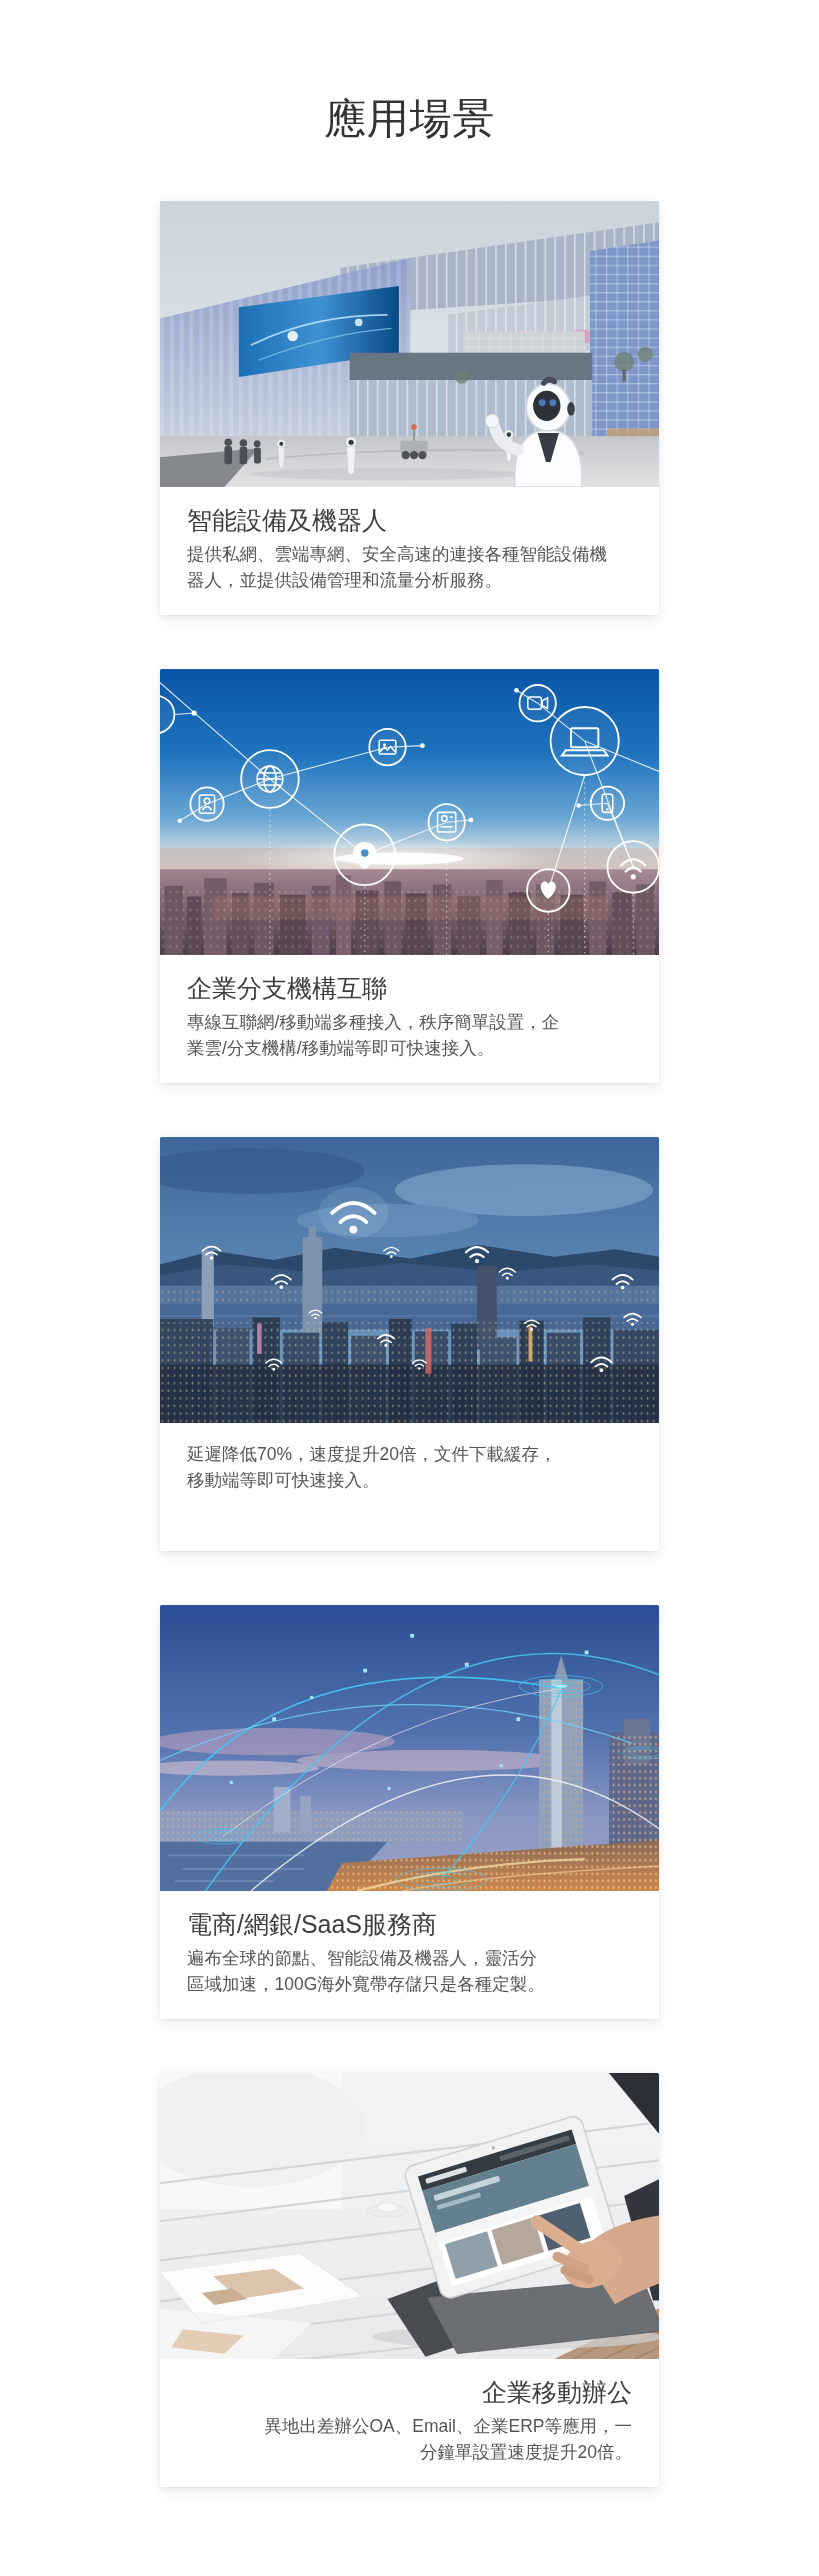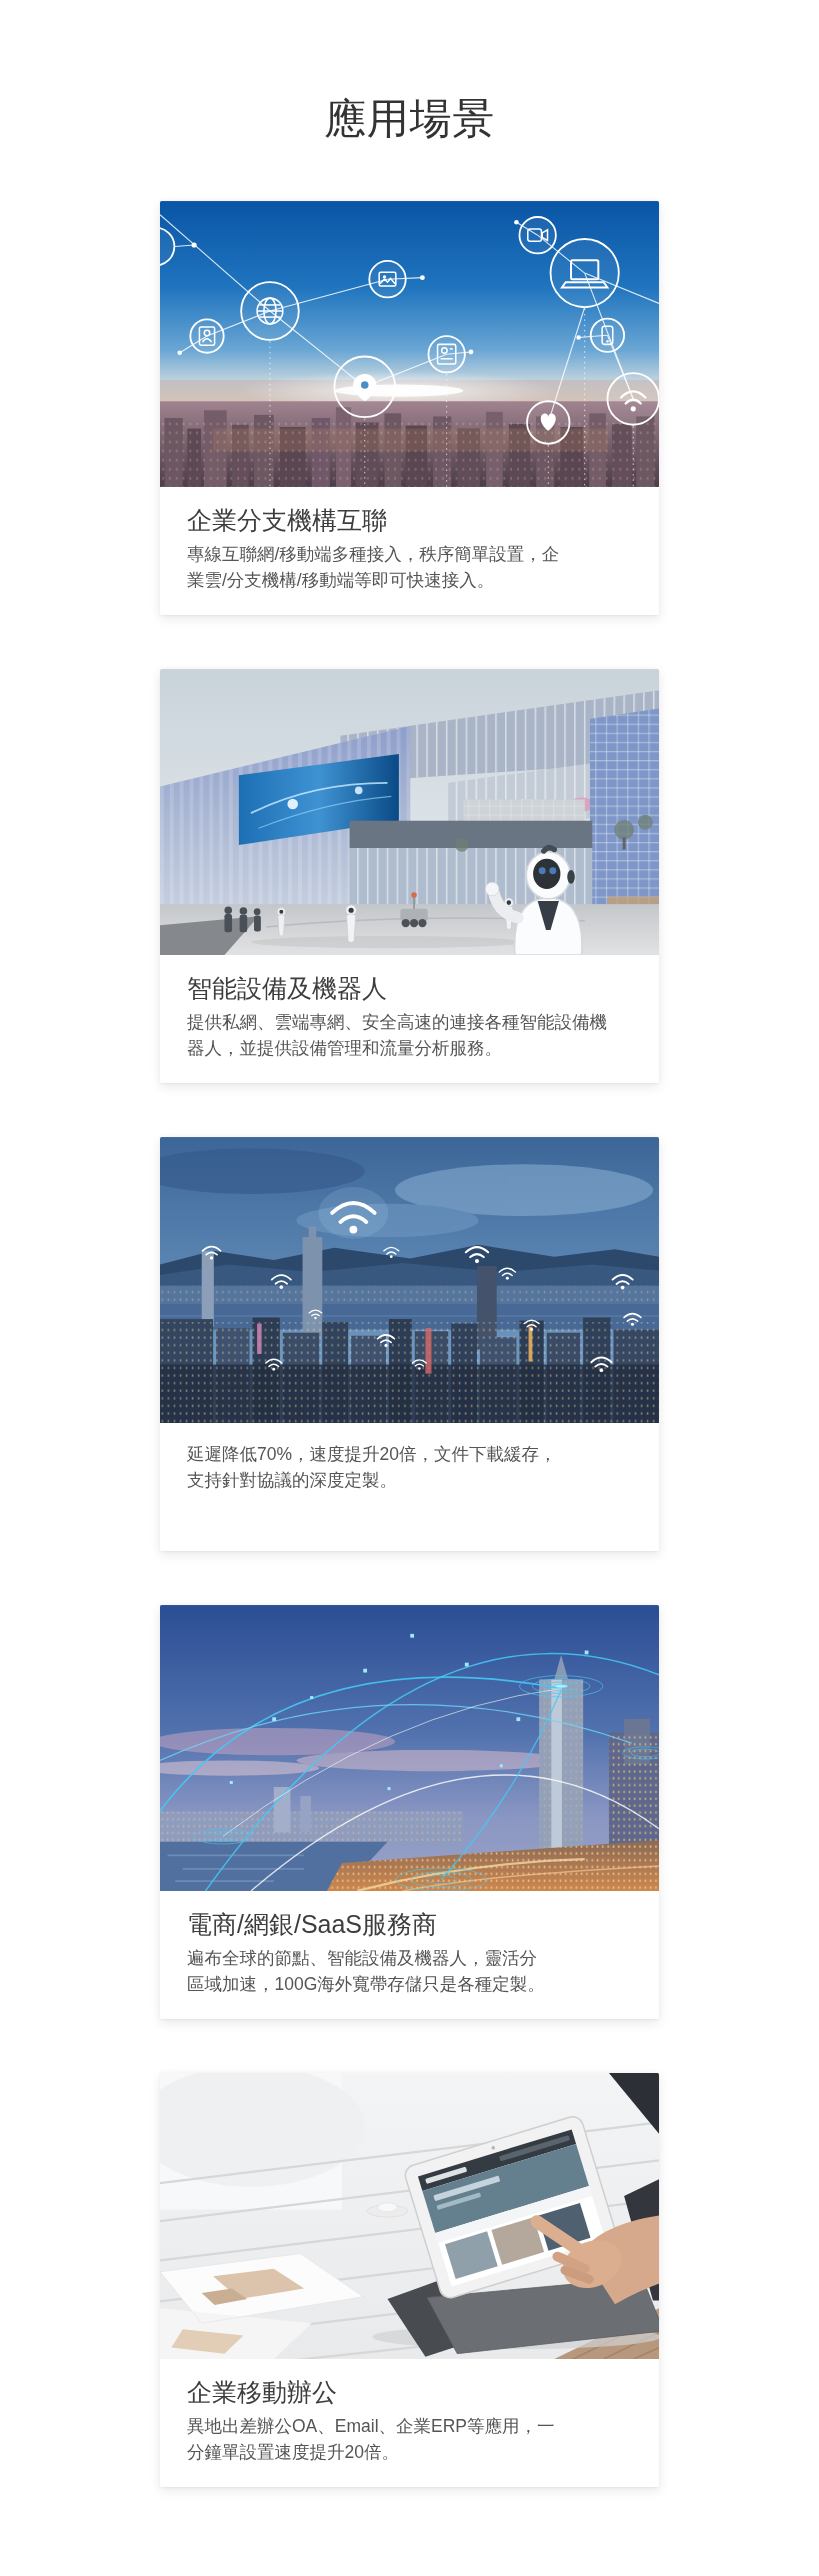--- a/index.html
+++ b/index.html
@@ -3,35 +3,159 @@
 <meta charset="utf-8">
 <style>
   html,body{margin:0;padding:0;background:#ffffff;}
   body{font-family:"Liberation Sans","DejaVu Sans",sans-serif;color:#333;}
   .page{width:819px;height:2576px;margin:0 auto;background:#fff;position:relative;overflow:hidden;}
   .section-title{margin:0;padding-top:96px;text-align:center;font-size:42px;line-height:46px;
     font-weight:500;color:#333;letter-spacing:0.8px;}
   .cards{width:499px;margin:59px auto 0;}
   .card{width:499px;height:414px;background:#fff;border-radius:1.5px;overflow:hidden;
     box-shadow:0 0.8px 2.3px rgba(0,0,0,.05),0 3.8px 12px rgba(0,0,0,.09);margin-bottom:54px;}
-  .card:last-child{margin-bottom:0;}
+  .card:last-child{margin-bottom:0;text-align:right;}
   .card-img{display:block;width:499px;height:286px;}
   .card-text{padding:18px 27px 0;}
   .card-title{margin:0 0 6px;font-size:25px;line-height:30px;font-weight:400;color:#3d3d3d;}
   .card-desc{margin:0;font-size:17.5px;line-height:26px;color:#555;}
   .dl{display:block;}
 </style>
 </head>
 <body>
 
 <div class="page">
 
   <h1 class="section-title">應用場景</h1>
 
   <div class="cards">
+
+    <section class="card">
+      <svg class="card-img" viewBox="0 0 658 377" aria-hidden="true">
+        <defs>
+          <linearGradient id="s2sky" x1="0" y1="0" x2="0" y2="1">
+            <stop offset="0" stop-color="#c9d3da"></stop>
+              <stop offset="1" stop-color="#ebeff3"></stop>
+          </linearGradient>
+          <linearGradient id="s2bld" x1="0" y1="0" x2="0" y2="1">
+            <stop offset="0" stop-color="#8e9ecb"></stop>
+              <stop offset=".6" stop-color="#b4c0d8"></stop>
+              <stop offset="1" stop-color="#ccd4e2"></stop>
+          </linearGradient>
+          <linearGradient id="s2led" x1="0" y1="0" x2="1" y2="0">
+            <stop offset="0" stop-color="#1d6fb4"></stop>
+              <stop offset=".5" stop-color="#3f92d2"></stop>
+              <stop offset="1" stop-color="#0a4a86"></stop>
+          </linearGradient>
+          <linearGradient id="s2grd" x1="0" y1="0" x2="0" y2="1">
+            <stop offset="0" stop-color="#c4c7ca"></stop>
+              <stop offset="1" stop-color="#e1e2e4"></stop>
+          </linearGradient>
+          <pattern id="s2mul" width="13" height="8" patternUnits="userSpaceOnUse">
+            <rect width="2" height="8" fill="rgba(255,255,255,0.55)"></rect>
+          </pattern>
+          <pattern id="s2str" width="13" height="8" patternUnits="userSpaceOnUse">
+            <rect width="5" height="8" fill="rgba(255,255,255,0.16)"></rect>
+          </pattern>
+          <pattern id="s2grid" width="14" height="12" patternUnits="userSpaceOnUse">
+            <rect width="14" height="1.6" fill="rgba(255,255,255,0.35)"></rect>
+              <rect width="1.6" height="12" fill="rgba(255,255,255,0.35)"></rect>
+          </pattern>
+        </defs>
+        <rect width="658" height="377" fill="url(#s2sky)"></rect>
+        <g>
+          <polygon points="238,88 658,28 658,122 238,150" fill="#a9b5c7"></polygon>
+          <polygon points="238,88 658,28 658,122 238,150" fill="url(#s2mul)"></polygon>
+          <polygon points="0,155 330,75 330,330 0,345" fill="url(#s2bld)"></polygon>
+          <polygon points="0,155 330,75 330,330 0,345" fill="url(#s2str)"></polygon>
+          <polygon points="104,140 315,112 315,200 104,232" fill="url(#s2led)"></polygon>
+          <path d="M120,190 Q200,150 300,150" stroke="#bfe6ff" stroke-width="2.4" fill="none" opacity=".85"></path>
+          <path d="M130,210 Q220,175 305,168" stroke="#8fd0f5" stroke-width="1.6" fill="none" opacity=".7"></path>
+          <circle cx="175" cy="178" r="7" fill="#eaf6ff" opacity=".95"></circle>
+          <circle cx="262" cy="160" r="5" fill="#d9f0ff" opacity=".9"></circle>
+          <polygon points="380,150 658,112 658,188 380,216" fill="#c3cbd6"></polygon>
+          <polygon points="380,150 658,112 658,188 380,216" fill="url(#s2mul)"></polygon>
+          <path d="M430,190 q30,-28 62,-10 q20,12 48,-6 q18,-10 34,2 l0,8 q-70,22 -144,18 z" fill="#dd9fc0" opacity=".9"></path>
+          <path d="M455,182 q26,-16 52,-2" stroke="#f3cfe0" stroke-width="4" fill="none" opacity=".9"></path>
+          <polygon points="567,66 658,52 658,377 567,377" fill="#7e97c8"></polygon>
+          <polygon points="567,66 658,52 658,377 567,377" fill="url(#s2grid)"></polygon>
+          <rect x="590" y="300" width="68" height="58" fill="#c9a072" opacity=".75"></rect>
+          <rect x="400" y="172" width="160" height="92" fill="#ced3d8"></rect>
+          <rect x="400" y="172" width="160" height="92" fill="url(#s2grid)" opacity=".6"></rect>
+          <rect x="250" y="200" width="320" height="36" fill="#6a7584"></rect>
+          <rect x="250" y="236" width="320" height="76" fill="#aebccd"></rect>
+          <rect x="250" y="236" width="320" height="76" fill="url(#s2mul)"></rect>
+        </g>
+        <g>
+          <rect y="310" width="658" height="67" fill="url(#s2grd)"></rect>
+          <polygon points="0,338 130,326 85,377 0,377" fill="#85888c"></polygon>
+          <path d="M140,340 Q330,322 560,332" stroke="#b8babd" stroke-width="2" fill="none"></path>
+          <ellipse cx="300" cy="360" rx="180" ry="8" fill="#b9bcbf" opacity=".4"></ellipse>
+        </g>
+        <g fill="#6f7f72" opacity=".75">
+          <circle cx="612" cy="212" r="13"></circle>
+            <circle cx="640" cy="202" r="10"></circle>
+            <circle cx="398" cy="232" r="9"></circle>
+          <rect x="610" y="222" width="4" height="16" fill="#5a5248"></rect>
+        </g>
+        <g fill="#4a5058">
+          <circle cx="90" cy="318" r="5"></circle>
+            <rect x="85" y="323" width="10" height="24" rx="3"></rect>
+          <circle cx="110" cy="319" r="5"></circle>
+            <rect x="105" y="324" width="10" height="23" rx="3"></rect>
+          <circle cx="128" cy="320" r="4.5"></circle>
+            <rect x="124" y="325" width="9" height="21" rx="3"></rect>
+        </g>
+        <g>
+          <g transform="translate(252,318)">
+            <circle r="7" fill="#f1f3f5" stroke="#c9cdd1"></circle>
+              <circle r="3.4" fill="#343a42"></circle>
+            <path d="M-6,7 q6,-4 12,0 l-2,34 q-4,3 -8,0 z" fill="#f1f3f5" stroke="#c9cdd1"></path>
+          </g>
+          <g transform="translate(460,308)">
+            <circle r="6" fill="#f1f3f5" stroke="#c9cdd1"></circle>
+              <circle r="3" fill="#343a42"></circle>
+            <path d="M-5,6 q5,-3 10,0 l-2,28 q-3,3 -6,0 z" fill="#f1f3f5" stroke="#c9cdd1"></path>
+          </g>
+          <g transform="translate(160,320)">
+            <circle r="5.5" fill="#eef0f2" stroke="#c9cdd1"></circle>
+              <circle r="2.6" fill="#343a42"></circle>
+            <path d="M-4.5,5 q4.5,-3 9,0 l-1.5,26 q-3,2.5 -6,0 z" fill="#eef0f2" stroke="#c9cdd1"></path>
+          </g>
+          <g transform="translate(335,330)">
+            <rect x="-18" y="-14" width="36" height="16" rx="3" fill="#aeb2b6"></rect>
+            <line x1="0" y1="-14" x2="0" y2="-30" stroke="#8a8e92" stroke-width="2"></line>
+            <circle cx="0" cy="-32" r="3.6" fill="#d96a4a"></circle>
+            <circle cx="-11" cy="5" r="5.5" fill="#4e5257"></circle>
+              <circle cx="0" cy="5" r="5.5" fill="#4e5257"></circle>
+              <circle cx="11" cy="5" r="5.5" fill="#4e5257"></circle>
+          </g>
+        </g>
+        <g transform="translate(512,318)">
+          <path d="M-44,59 C-48,2 -26,-16 0,-16 C26,-16 48,2 44,59 Z" fill="#fbfcfd" stroke="#d3d7db" stroke-width="2"></path>
+          <path d="M-14,-12 L14,-12 L3,26 L-3,26 Z" fill="#373d46"></path>
+          <path d="M-40,10 q-26,-6 -32,-34" stroke="#f4f6f8" stroke-width="15" stroke-linecap="round" fill="none"></path>
+          <path d="M-40,10 q-26,-6 -32,-34" stroke="#cfd4d8" stroke-width="15" stroke-linecap="round" fill="none" opacity=".25"></path>
+          <circle cx="-74" cy="-28" r="9" fill="#f4f6f8" stroke="#cfd4d8"></circle>
+          <ellipse cx="0" cy="-46" rx="29" ry="31" fill="#fbfcfd" stroke="#d3d7db" stroke-width="2"></ellipse>
+          <ellipse cx="-2" cy="-48" rx="18" ry="20" fill="#2d3238"></ellipse>
+          <circle cx="-8" cy="-52" r="4.6" fill="#4a7ab8"></circle>
+            <circle cx="6" cy="-52" r="4.6" fill="#4a7ab8"></circle>
+          <path d="M-6,-78 q6,-8 14,-2" stroke="#454b54" stroke-width="7" fill="none" stroke-linecap="round"></path>
+          <ellipse cx="30" cy="-44" rx="5" ry="9" fill="#3a4048"></ellipse>
+        </g>
+      </svg>
+      <div class="card-text">
+        <h3 class="card-title">智能設備及機器人</h3>
+        <p class="card-desc">
+          <span class="dl">提供私網、雲端專網、安全高速的連接各種智能設備機</span>
+          <span class="dl">器人，並提供設備管理和流量分析服務。</span>
+        </p>
+      </div>
+    </section>
 
     <section class="card">
       <svg class="card-img" viewBox="0 0 658 377" aria-hidden="true">
         <defs>
           <linearGradient id="s1sky" x1="0" y1="0" x2="0" y2="1">
             <stop offset="0" stop-color="#0a55a6"></stop>
               <stop offset=".3" stop-color="#1f74be"></stop>
             <stop offset=".52" stop-color="#69a6d4"></stop>
               <stop offset=".62" stop-color="#b9cfdd"></stop>
             <stop offset=".72" stop-color="#e9d9c8"></stop>
@@ -195,144 +319,20 @@
         <p class="card-desc">
           <span class="dl">專線互聯網/移動端多種接入，秩序簡單設置，企</span>
           <span class="dl">業雲/分支機構/移動端等即可快速接入。</span>
         </p>
       </div>
     </section>
 
     <section class="card">
       <svg class="card-img" viewBox="0 0 658 377" aria-hidden="true">
         <defs>
-          <linearGradient id="s2sky" x1="0" y1="0" x2="0" y2="1">
-            <stop offset="0" stop-color="#c9d3da"></stop>
-              <stop offset="1" stop-color="#ebeff3"></stop>
-          </linearGradient>
-          <linearGradient id="s2bld" x1="0" y1="0" x2="0" y2="1">
-            <stop offset="0" stop-color="#8e9ecb"></stop>
-              <stop offset=".6" stop-color="#b4c0d8"></stop>
-              <stop offset="1" stop-color="#ccd4e2"></stop>
-          </linearGradient>
-          <linearGradient id="s2led" x1="0" y1="0" x2="1" y2="0">
-            <stop offset="0" stop-color="#1d6fb4"></stop>
-              <stop offset=".5" stop-color="#3f92d2"></stop>
-              <stop offset="1" stop-color="#0a4a86"></stop>
-          </linearGradient>
-          <linearGradient id="s2grd" x1="0" y1="0" x2="0" y2="1">
-            <stop offset="0" stop-color="#c4c7ca"></stop>
-              <stop offset="1" stop-color="#e1e2e4"></stop>
-          </linearGradient>
-          <pattern id="s2mul" width="13" height="8" patternUnits="userSpaceOnUse">
-            <rect width="2" height="8" fill="rgba(255,255,255,0.55)"></rect>
-          </pattern>
-          <pattern id="s2str" width="13" height="8" patternUnits="userSpaceOnUse">
-            <rect width="5" height="8" fill="rgba(255,255,255,0.16)"></rect>
-          </pattern>
-          <pattern id="s2grid" width="14" height="12" patternUnits="userSpaceOnUse">
-            <rect width="14" height="1.6" fill="rgba(255,255,255,0.35)"></rect>
-              <rect width="1.6" height="12" fill="rgba(255,255,255,0.35)"></rect>
-          </pattern>
-        </defs>
-        <rect width="658" height="377" fill="url(#s2sky)"></rect>
-        <g>
-          <polygon points="238,88 658,28 658,122 238,150" fill="#a9b5c7"></polygon>
-          <polygon points="238,88 658,28 658,122 238,150" fill="url(#s2mul)"></polygon>
-          <polygon points="0,155 330,75 330,330 0,345" fill="url(#s2bld)"></polygon>
-          <polygon points="0,155 330,75 330,330 0,345" fill="url(#s2str)"></polygon>
-          <polygon points="104,140 315,112 315,200 104,232" fill="url(#s2led)"></polygon>
-          <path d="M120,190 Q200,150 300,150" stroke="#bfe6ff" stroke-width="2.4" fill="none" opacity=".85"></path>
-          <path d="M130,210 Q220,175 305,168" stroke="#8fd0f5" stroke-width="1.6" fill="none" opacity=".7"></path>
-          <circle cx="175" cy="178" r="7" fill="#eaf6ff" opacity=".95"></circle>
-          <circle cx="262" cy="160" r="5" fill="#d9f0ff" opacity=".9"></circle>
-          <polygon points="380,150 658,112 658,188 380,216" fill="#c3cbd6"></polygon>
-          <polygon points="380,150 658,112 658,188 380,216" fill="url(#s2mul)"></polygon>
-          <path d="M430,190 q30,-28 62,-10 q20,12 48,-6 q18,-10 34,2 l0,8 q-70,22 -144,18 z" fill="#dd9fc0" opacity=".9"></path>
-          <path d="M455,182 q26,-16 52,-2" stroke="#f3cfe0" stroke-width="4" fill="none" opacity=".9"></path>
-          <polygon points="567,66 658,52 658,377 567,377" fill="#7e97c8"></polygon>
-          <polygon points="567,66 658,52 658,377 567,377" fill="url(#s2grid)"></polygon>
-          <rect x="590" y="300" width="68" height="58" fill="#c9a072" opacity=".75"></rect>
-          <rect x="400" y="172" width="160" height="92" fill="#ced3d8"></rect>
-          <rect x="400" y="172" width="160" height="92" fill="url(#s2grid)" opacity=".6"></rect>
-          <rect x="250" y="200" width="320" height="36" fill="#6a7584"></rect>
-          <rect x="250" y="236" width="320" height="76" fill="#aebccd"></rect>
-          <rect x="250" y="236" width="320" height="76" fill="url(#s2mul)"></rect>
-        </g>
-        <g>
-          <rect y="310" width="658" height="67" fill="url(#s2grd)"></rect>
-          <polygon points="0,338 130,326 85,377 0,377" fill="#85888c"></polygon>
-          <path d="M140,340 Q330,322 560,332" stroke="#b8babd" stroke-width="2" fill="none"></path>
-          <ellipse cx="300" cy="360" rx="180" ry="8" fill="#b9bcbf" opacity=".4"></ellipse>
-        </g>
-        <g fill="#6f7f72" opacity=".75">
-          <circle cx="612" cy="212" r="13"></circle>
-            <circle cx="640" cy="202" r="10"></circle>
-            <circle cx="398" cy="232" r="9"></circle>
-          <rect x="610" y="222" width="4" height="16" fill="#5a5248"></rect>
-        </g>
-        <g fill="#4a5058">
-          <circle cx="90" cy="318" r="5"></circle>
-            <rect x="85" y="323" width="10" height="24" rx="3"></rect>
-          <circle cx="110" cy="319" r="5"></circle>
-            <rect x="105" y="324" width="10" height="23" rx="3"></rect>
-          <circle cx="128" cy="320" r="4.5"></circle>
-            <rect x="124" y="325" width="9" height="21" rx="3"></rect>
-        </g>
-        <g>
-          <g transform="translate(252,318)">
-            <circle r="7" fill="#f1f3f5" stroke="#c9cdd1"></circle>
-              <circle r="3.4" fill="#343a42"></circle>
-            <path d="M-6,7 q6,-4 12,0 l-2,34 q-4,3 -8,0 z" fill="#f1f3f5" stroke="#c9cdd1"></path>
-          </g>
-          <g transform="translate(460,308)">
-            <circle r="6" fill="#f1f3f5" stroke="#c9cdd1"></circle>
-              <circle r="3" fill="#343a42"></circle>
-            <path d="M-5,6 q5,-3 10,0 l-2,28 q-3,3 -6,0 z" fill="#f1f3f5" stroke="#c9cdd1"></path>
-          </g>
-          <g transform="translate(160,320)">
-            <circle r="5.5" fill="#eef0f2" stroke="#c9cdd1"></circle>
-              <circle r="2.6" fill="#343a42"></circle>
-            <path d="M-4.5,5 q4.5,-3 9,0 l-1.5,26 q-3,2.5 -6,0 z" fill="#eef0f2" stroke="#c9cdd1"></path>
-          </g>
-          <g transform="translate(335,330)">
-            <rect x="-18" y="-14" width="36" height="16" rx="3" fill="#aeb2b6"></rect>
-            <line x1="0" y1="-14" x2="0" y2="-30" stroke="#8a8e92" stroke-width="2"></line>
-            <circle cx="0" cy="-32" r="3.6" fill="#d96a4a"></circle>
-            <circle cx="-11" cy="5" r="5.5" fill="#4e5257"></circle>
-              <circle cx="0" cy="5" r="5.5" fill="#4e5257"></circle>
-              <circle cx="11" cy="5" r="5.5" fill="#4e5257"></circle>
-          </g>
-        </g>
-        <g transform="translate(512,318)">
-          <path d="M-44,59 C-48,2 -26,-16 0,-16 C26,-16 48,2 44,59 Z" fill="#fbfcfd" stroke="#d3d7db" stroke-width="2"></path>
-          <path d="M-14,-12 L14,-12 L3,26 L-3,26 Z" fill="#373d46"></path>
-          <path d="M-40,10 q-26,-6 -32,-34" stroke="#f4f6f8" stroke-width="15" stroke-linecap="round" fill="none"></path>
-          <path d="M-40,10 q-26,-6 -32,-34" stroke="#cfd4d8" stroke-width="15" stroke-linecap="round" fill="none" opacity=".25"></path>
-          <circle cx="-74" cy="-28" r="9" fill="#f4f6f8" stroke="#cfd4d8"></circle>
-          <ellipse cx="0" cy="-46" rx="29" ry="31" fill="#fbfcfd" stroke="#d3d7db" stroke-width="2"></ellipse>
-          <ellipse cx="-2" cy="-48" rx="18" ry="20" fill="#2d3238"></ellipse>
-          <circle cx="-8" cy="-52" r="4.6" fill="#4a7ab8"></circle>
-            <circle cx="6" cy="-52" r="4.6" fill="#4a7ab8"></circle>
-          <path d="M-6,-78 q6,-8 14,-2" stroke="#454b54" stroke-width="7" fill="none" stroke-linecap="round"></path>
-          <ellipse cx="30" cy="-44" rx="5" ry="9" fill="#3a4048"></ellipse>
-        </g>
-      </svg>
-      <div class="card-text">
-        <h3 class="card-title">智能設備及機器人</h3>
-        <p class="card-desc">
-          <span class="dl">提供私網、雲端專網、安全高速的連接各種智能設備機</span>
-          <span class="dl">器人，並提供設備管理和流量分析服務。</span>
-        </p>
-      </div>
-    </section>
-
-    <section class="card">
-      <svg class="card-img" viewBox="0 0 658 377" aria-hidden="true">
-        <defs>
           <linearGradient id="s3sky" x1="0" y1="0" x2="0" y2="1">
             <stop offset="0" stop-color="#3c6697"></stop>
               <stop offset=".5" stop-color="#5d88b5"></stop>
               <stop offset="1" stop-color="#7ba3c9"></stop>
           </linearGradient>
           <pattern id="s3win" width="8" height="10" patternUnits="userSpaceOnUse">
             <rect x="2" y="3" width="2" height="3" fill="#f3d79e"></rect>
           </pattern>
           <g id="wf3" stroke="#ffffff" fill="none" stroke-width="2.6" stroke-linecap="round">
             <path d="M-14,0 Q0,-13 14,0"></path>
@@ -393,21 +393,21 @@
           <use href="#wf3" transform="translate(150,298) scale(0.75)"></use>
           <use href="#wf3" transform="translate(342,298) scale(0.65)"></use>
           <use href="#wf3" transform="translate(490,246) scale(0.7)"></use>
           <use href="#wf3" transform="translate(623,238) scale(0.8)"></use>
           <use href="#wf3" transform="translate(582,297) scale(0.95)"></use>
         </g>
       </svg>
       <div class="card-text">
         <p class="card-desc">
           <span class="dl">延遲降低70%，速度提升20倍，文件下載緩存，</span>
-          <span class="dl">支持針對協議的深度定製。</span>
+          <span class="dl">移動端等即可快速接入。</span>
         </p>
       </div>
     </section>
 
     <section class="card">
       <svg class="card-img" viewBox="0 0 658 377" aria-hidden="true">
         <defs>
           <linearGradient id="s4sky" x1="0" y1="0" x2="0" y2="1">
             <stop offset="0" stop-color="#2b4d94"></stop>
               <stop offset=".45" stop-color="#5272ae"></stop>

